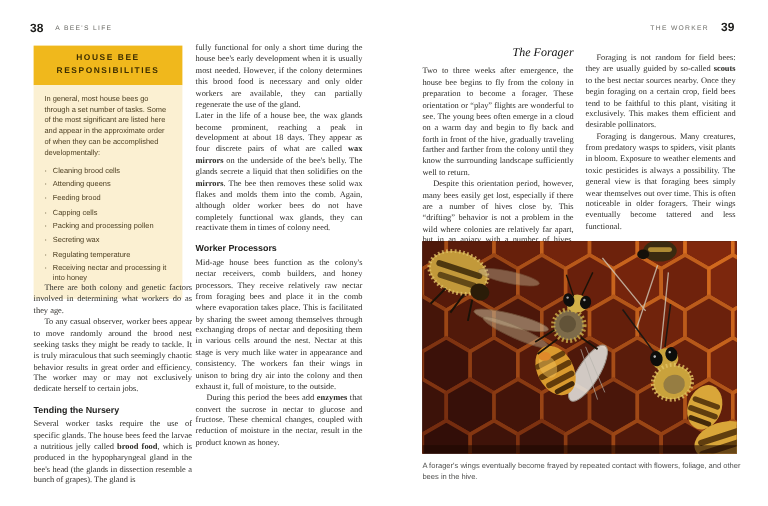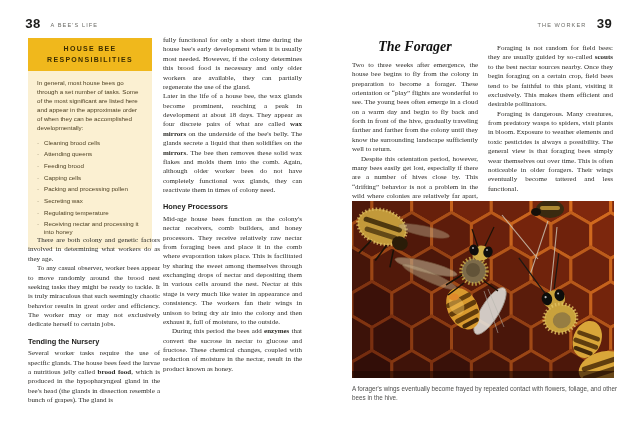--- a/index.html
+++ b/index.html
@@ -1,20 +1,20 @@
 <!DOCTYPE html>
 <html><head>
 <meta charset="utf-8">
 <style>
   html,body{margin:0;padding:0;background:#ffffff;}
   .spread{position:relative;width:640px;height:422px;background:#fff;overflow:hidden;
           font-family:"Liberation Serif", serif;color:#2b2a26;}
   
   .runhead{position:absolute;top:15px;font-family:"Liberation Sans",sans-serif;}
-  .runhead .folio{font-weight:bold;font-size:13px;color:#1c1c1a;font-family:Liberation Mono, monospace;}
+  .runhead .folio{font-weight:bold;font-size:10px;color:#1c1c1a;}
   .runhead .rh-title{font-size:5.6px;letter-spacing:1.1px;color:#6b6b66;text-transform:uppercase;}
   .runhead-left{left:25px;}
   .runhead-right{right:28px;text-align:right;}
   .runhead span{vertical-align:middle;}
   .runhead-left .rh-title{margin-left:10px;}
   .runhead-right .folio{margin-left:10px;}
   
   .sidebar{position:absolute;left:28px;top:38px;width:124px;font-family:"Liberation Sans",sans-serif;}
   .sidebar-head{background:#F0B81C;color:#3D2E00;text-align:center;font-weight:bold;
                 font-size:7px;letter-spacing:1.3px;line-height:1.55;padding:6px 6px 5px 6px;}
@@ -27,22 +27,22 @@
   .col{position:absolute;font-size:7px;line-height:1.34;text-align:justify;}
   .col p{margin:0 0 0 0;}
   .col p.indent{text-indent:9px;}
   .col p + p{margin-top:0;}
   .subhead{font-family:"Liberation Sans",sans-serif;font-weight:bold;font-size:7.4px;
            color:#1d1d1b;margin:7px 0 2.5px 0;text-align:left;}
   .col-l1{left:28px;top:236px;width:132px;}
   .col-l2{left:163px;top:36px;width:139px;}
   .col-r1{left:352px;top:38px;width:126px;}
   .col-r2{left:488px;top:44px;width:125px;}
-  .forager-head{font-family:"Liberation Serif",serif;font-style:italic;font-weight:bold;
-                font-size:14px;color:#111;margin:0 0 4px 0;text-align:center;}
+  .forager-head{font-family:"Liberation Serif",serif;font-style:italic;font-weight:normal;
+                font-size:10px;color:#111;margin:0 0 4px 0;text-align:right;}
   
   .photo{position:absolute;left:352px;top:201px;width:262px;height:177px;background:#2a0c04;}
   .photo svg{display:block;}
   .caption{position:absolute;left:352px;top:384px;width:276px;
            font-family:"Liberation Sans",sans-serif;font-size:6.3px;line-height:1.5;color:#4f4f4d;
            text-align:left;}
   b{font-weight:bold;}
 </style>
 </head>
 <body>
@@ -100,21 +100,21 @@
   <div class="col col-l1">
     <p class="indent">There are both colony and genetic factors involved in determining what workers do as they age.</p>
     <p class="indent">To any casual observer, worker bees appear to move randomly around the brood nest seeking tasks they might be ready to tackle. It is truly miraculous that such seemingly chaotic behavior results in great order and efficiency. The worker may or may not exclusively dedicate herself to certain jobs.</p>
     <div class="subhead">Tending the Nursery</div>
     <p>Several worker tasks require the use of specific glands. The house bees feed the larvae a nutritious jelly called <b>brood food</b>, which is produced in the hypopharyngeal gland in the bee's head (the glands in dissection resemble a bunch of grapes). The gland is</p>
   </div>
 
   <div class="col col-l2">
     <p>fully functional for only a short time during the house bee's early development when it is usually most needed. However, if the colony determines this brood food is necessary and only older workers are available, they can partially regenerate the use of the gland.</p>
     <p>Later in the life of a house bee, the wax glands become prominent, reaching a peak in development at about 18 days. They appear as four discrete pairs of what are called <b>wax mirrors</b> on the underside of the bee's belly. The glands secrete a liquid that then solidifies on the <b>mirrors</b>. The bee then removes these solid wax flakes and molds them into the comb. Again, although older worker bees do not have completely functional wax glands, they can reactivate them in times of colony need.</p>
-    <div class="subhead">Honey Processors</div>
+    <div class="subhead">Worker Processors</div>
     <p>Mid-age house bees function as the colony's nectar receivers, comb builders, and honey processors. They receive relatively raw nectar from foraging bees and place it in the comb where evaporation takes place. This is facilitated by sharing the sweet among themselves through exchanging drops of nectar and depositing them in various cells around the nest. Nectar at this stage is very much like water in appearance and consistency. The workers fan their wings in unison to bring dry air into the colony and then exhaust it, full of moisture, to the outside.</p>
     <p class="indent">During this period the bees add <b>enzymes</b> that convert the sucrose in nectar to glucose and fructose. These chemical changes, coupled with reduction of moisture in the nectar, result in the product known as honey.</p>
   </div>
 
   <div class="col col-r1">
     <div class="forager-head">The Forager</div>
     <p>Two to three weeks after emergence, the house bee begins to fly from the colony in preparation to become a forager. These orientation or “play” flights are wonderful to see. The young bees often emerge in a cloud on a warm day and begin to fly back and forth in front of the hive, gradually traveling farther and farther from the colony until they know the surrounding landscape sufficiently well to return.</p>
     <p class="indent">Despite this orientation period, however, many bees easily get lost, especially if there are a number of hives close by. This “drifting” behavior is not a problem in the wild where colonies are relatively far apart, but in an apiary with a number of hives, worker bees often become confused and may go into other</p>
   </div>
 

